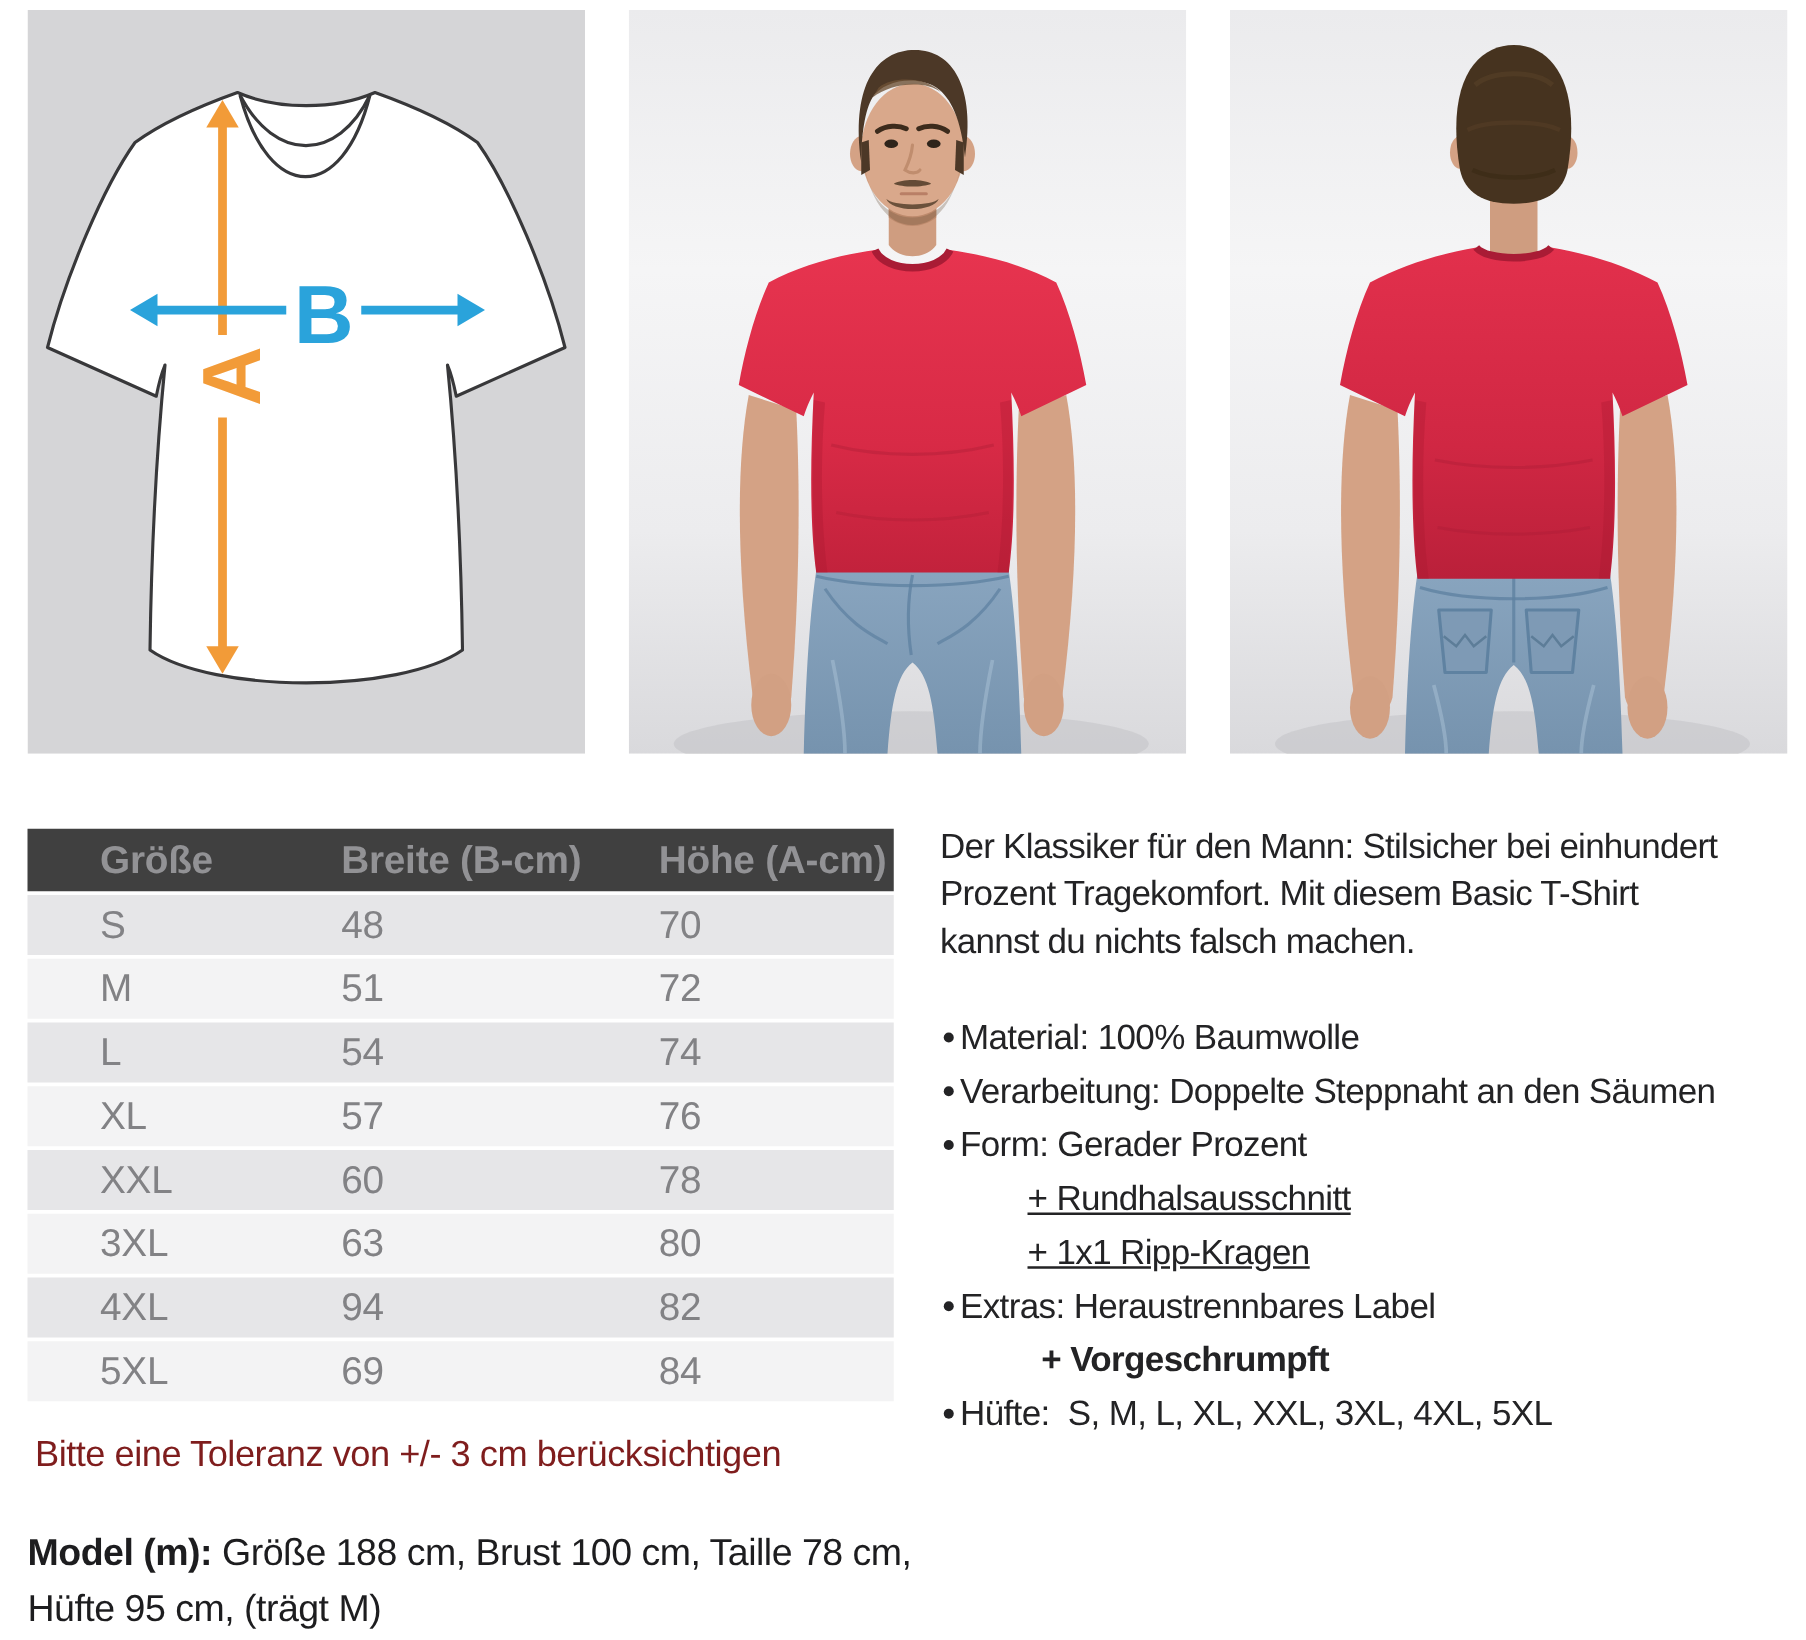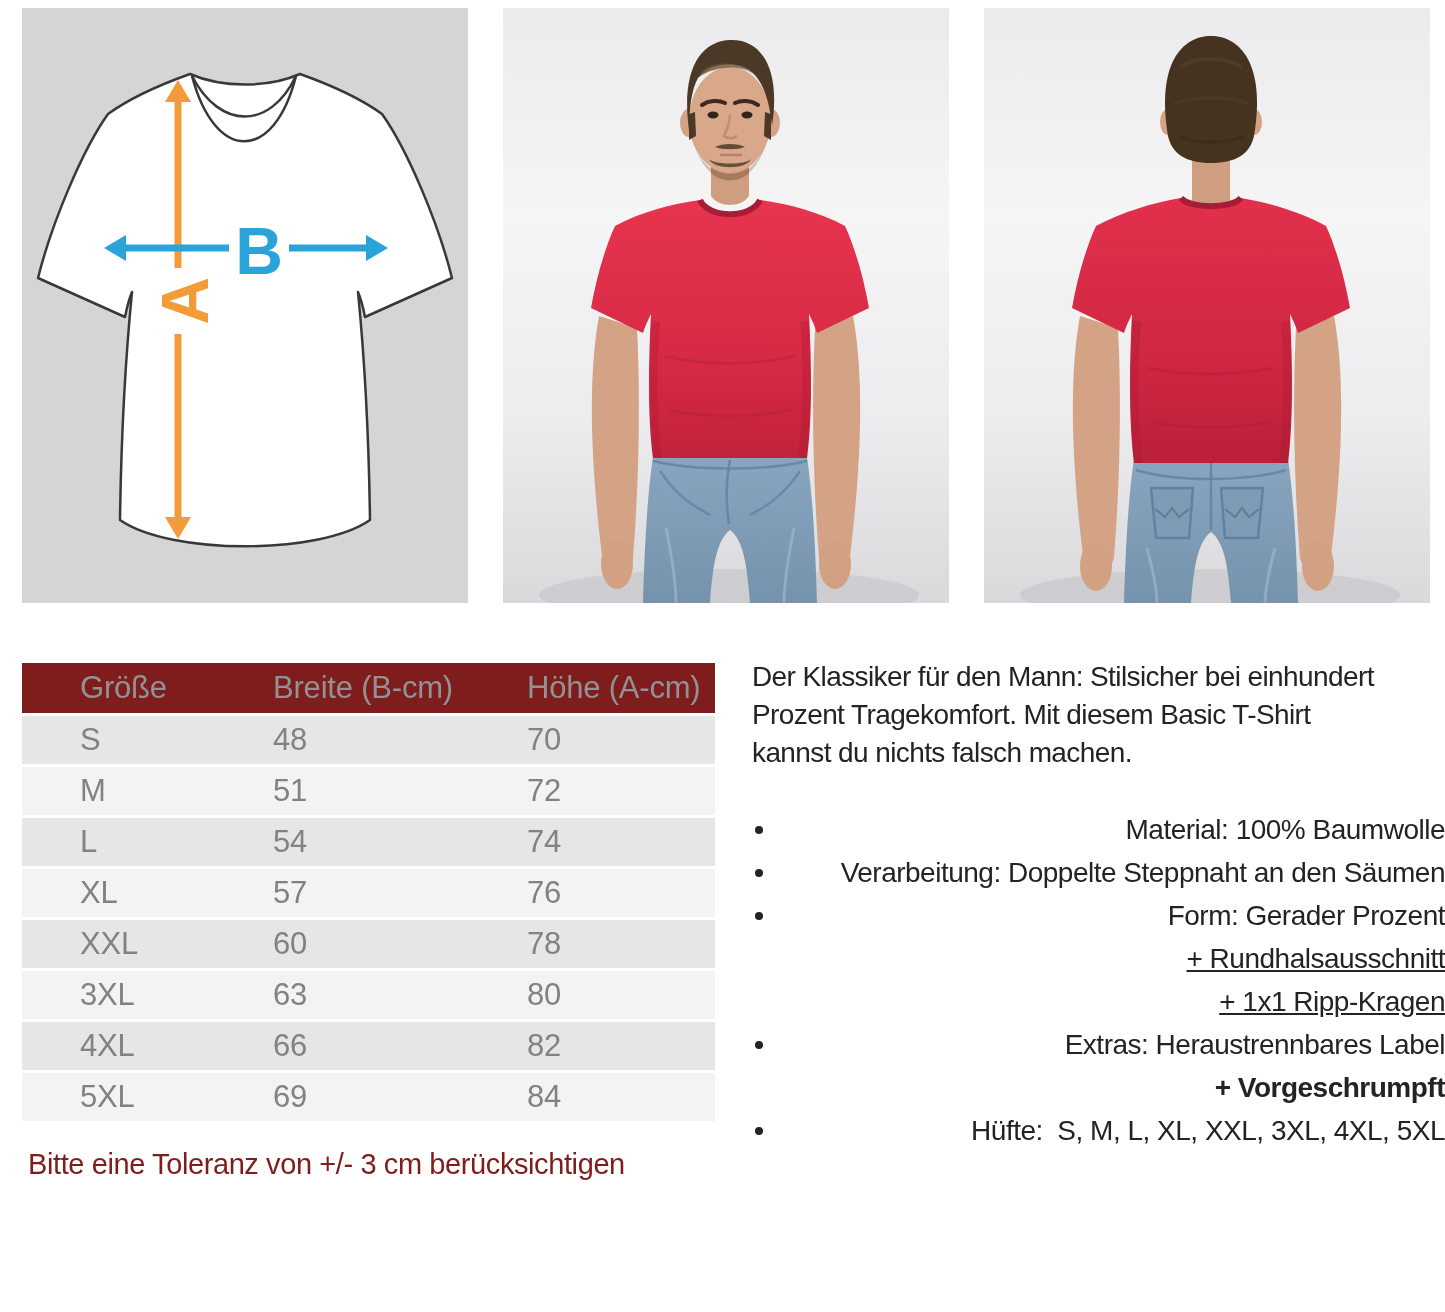--- a/index.html
+++ b/index.html
@@ -8,40 +8,40 @@
   .panel{position:absolute;top:8px;width:446px;height:595px;}
   #panel-diagram{left:22px;}
   #panel-front{left:503px;}
   #panel-back{left:984px;}
   .panel svg{display:block;width:100%;height:100%;}
 
   
   .size-table{position:absolute;left:22px;top:663px;width:693px;}
   .trow{display:flex;height:48px;align-items:center;margin-bottom:3px;font-size:31px;
         color:#828285;letter-spacing:-0.2px;}
-  .trow.header{height:50px;background:#7f1d1d;color:#929295;}
+  .trow.header{height:50px;background:#404040;color:#929295;font-weight:bold;}
   .trow.dark{background:#e6e6e8;}
   .trow.light{background:#f3f3f4;}
   .c{box-sizing:border-box;white-space:nowrap;}
   .c1{flex:0 0 251px;padding-left:58px;}
   .c2{flex:0 0 254px;}
   .c3{flex:1 1 auto;}
 
   .tolerance-note{position:absolute;left:28px;top:1148px;font-size:29px;color:#7f1d1d;
         letter-spacing:-0.4px;white-space:nowrap;}
   .model-info{position:absolute;left:22px;top:1220px;width:710px;font-size:30px;
         color:#1d1d1f;line-height:45px;letter-spacing:-0.4px;}
   .model-info b{font-weight:bold;}
 
   
   .description{position:absolute;left:752px;top:658px;width:693px;color:#232325;}
   .intro div{font-size:28px;line-height:38px;letter-spacing:-0.6px;white-space:nowrap;}
   .bullets{margin-top:36px;}
   .bullet-line{position:relative;font-size:28px;line-height:43px;letter-spacing:-0.5px;
-        padding-left:16px;white-space:pre-wrap;text-align:right;}
+        padding-left:16px;white-space:pre-wrap;}
   .bullet-line.has-dot::before{content:"";position:absolute;left:3px;top:18px;width:8px;
         height:8px;border-radius:50%;background:#232325;}
   .bullet-line.indent-1{padding-left:70px;text-decoration:underline;}
   .bullet-line.indent-2{padding-left:81px;font-weight:bold;}
 </style>
 </head>
 <body>
 
 <div class="page">
 
@@ -249,32 +249,36 @@
       <div class="c c2">60</div>
       <div class="c c3">78</div>
     </div>
     <div class="trow light">
       <div class="c c1">3XL</div>
       <div class="c c2">63</div>
       <div class="c c3">80</div>
     </div>
     <div class="trow dark">
       <div class="c c1">4XL</div>
-      <div class="c c2">66</div>
+      <div class="c c2">94</div>
       <div class="c c3">82</div>
     </div>
     <div class="trow light">
       <div class="c c1">5XL</div>
       <div class="c c2">69</div>
       <div class="c c3">84</div>
     </div>
   </div>
 
   <div class="tolerance-note">Bitte eine Toleranz von +/- 3 cm berücksichtigen</div>
 
+  <div class="model-info">
+    <div><b>Model (m):</b><span> Größe 188 cm, Brust 100 cm, Taille 78 cm,</span></div>
+    <div>Hüfte 95 cm, (trägt M)</div>
+  </div>
 
   <div class="description">
     <div class="intro">
       <div>Der Klassiker für den Mann: Stilsicher bei einhundert</div>
       <div>Prozent Tragekomfort. Mit diesem Basic T-Shirt</div>
       <div>kannst du nichts falsch machen.</div>
     </div>
     <div class="bullets">
       <div class="bullet-line has-dot">Material: 100% Baumwolle</div>
       <div class="bullet-line has-dot">Verarbeitung: Doppelte Steppnaht an den Säumen</div>

